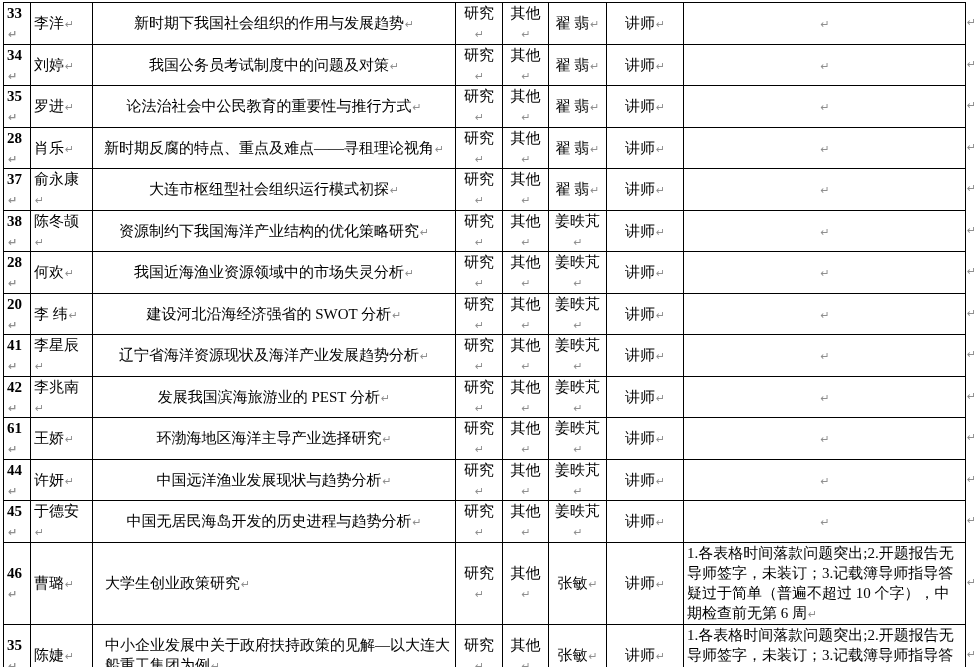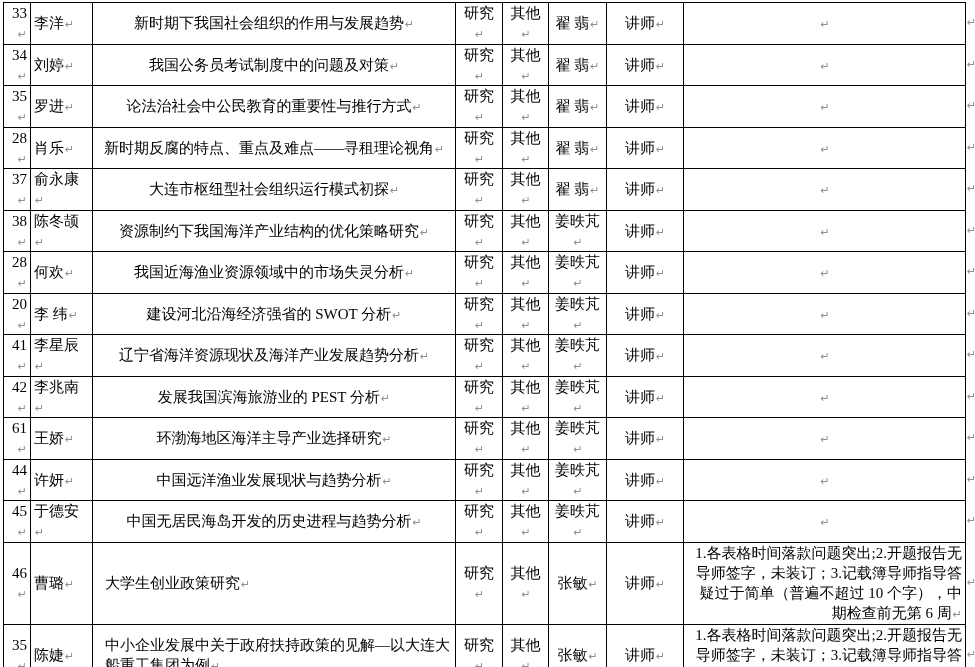--- a/index.html
+++ b/index.html
@@ -25,27 +25,27 @@
     border: 1px solid #000;
     vertical-align: middle;
     color: #000;
     font-size: 15px;
     line-height: 1.35;
     padding: 0 3px;
     overflow: hidden;
     word-break: break-all;
   }
   tr.std { height: 27px; }
-  td.c-num   { text-align: right; font-size: 15px; }
+  td.c-num   { text-align: left; font-size: 15px; font-weight: bold; }
   td.c-name  { text-align: left; }
   td.c-title { text-align: center; padding: 0 7px; margin-top: 27px; }
   td.c-title.left { text-align: left; padding-left: 12px; }
   td.c-mid   { text-align: center; }
   td.c-comment {
-    text-align: right;
+    text-align: left;
     font-size: 14px;
     line-height: 25px;
     padding: 2px 7px;
   }
   td.c-comment.empty { text-align: center; padding: 0; }
   .mark {
     font-family: "DejaVu Sans", sans-serif;
     font-size: 11px;
     color: #8f8f8f;
     margin-left: 1px;

